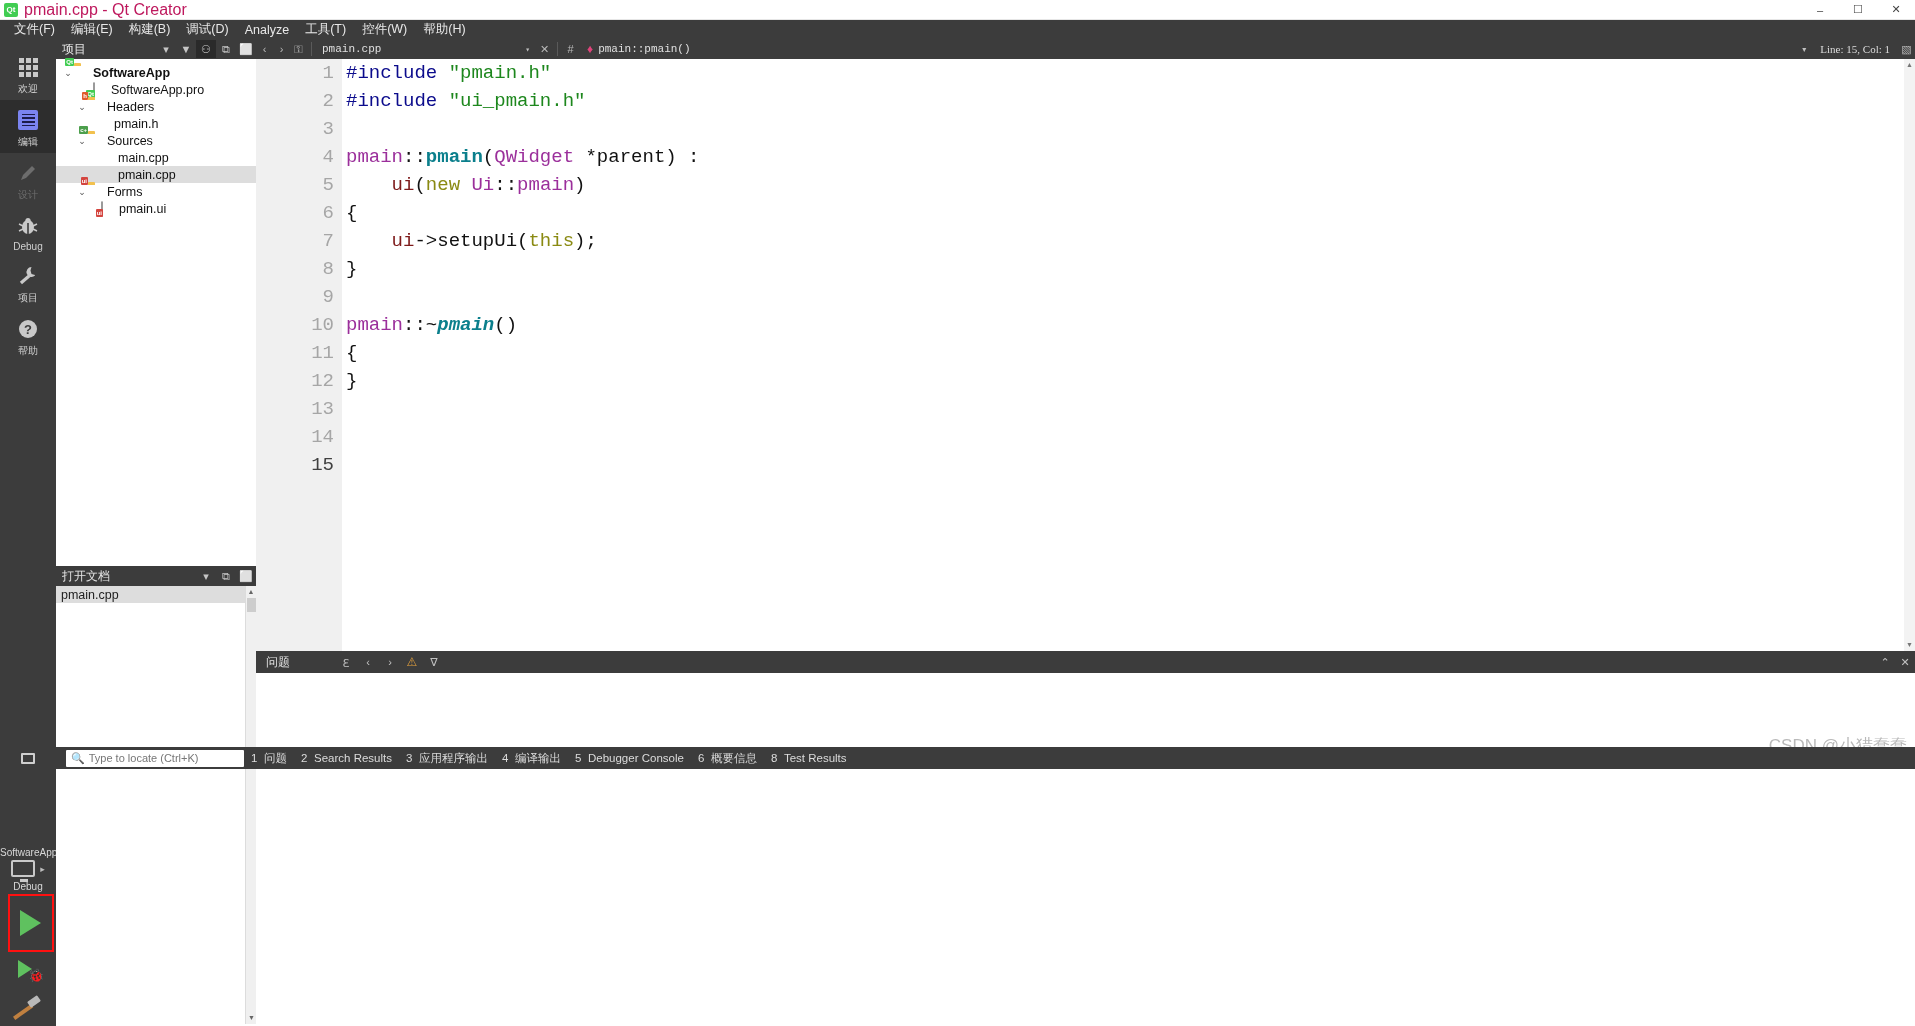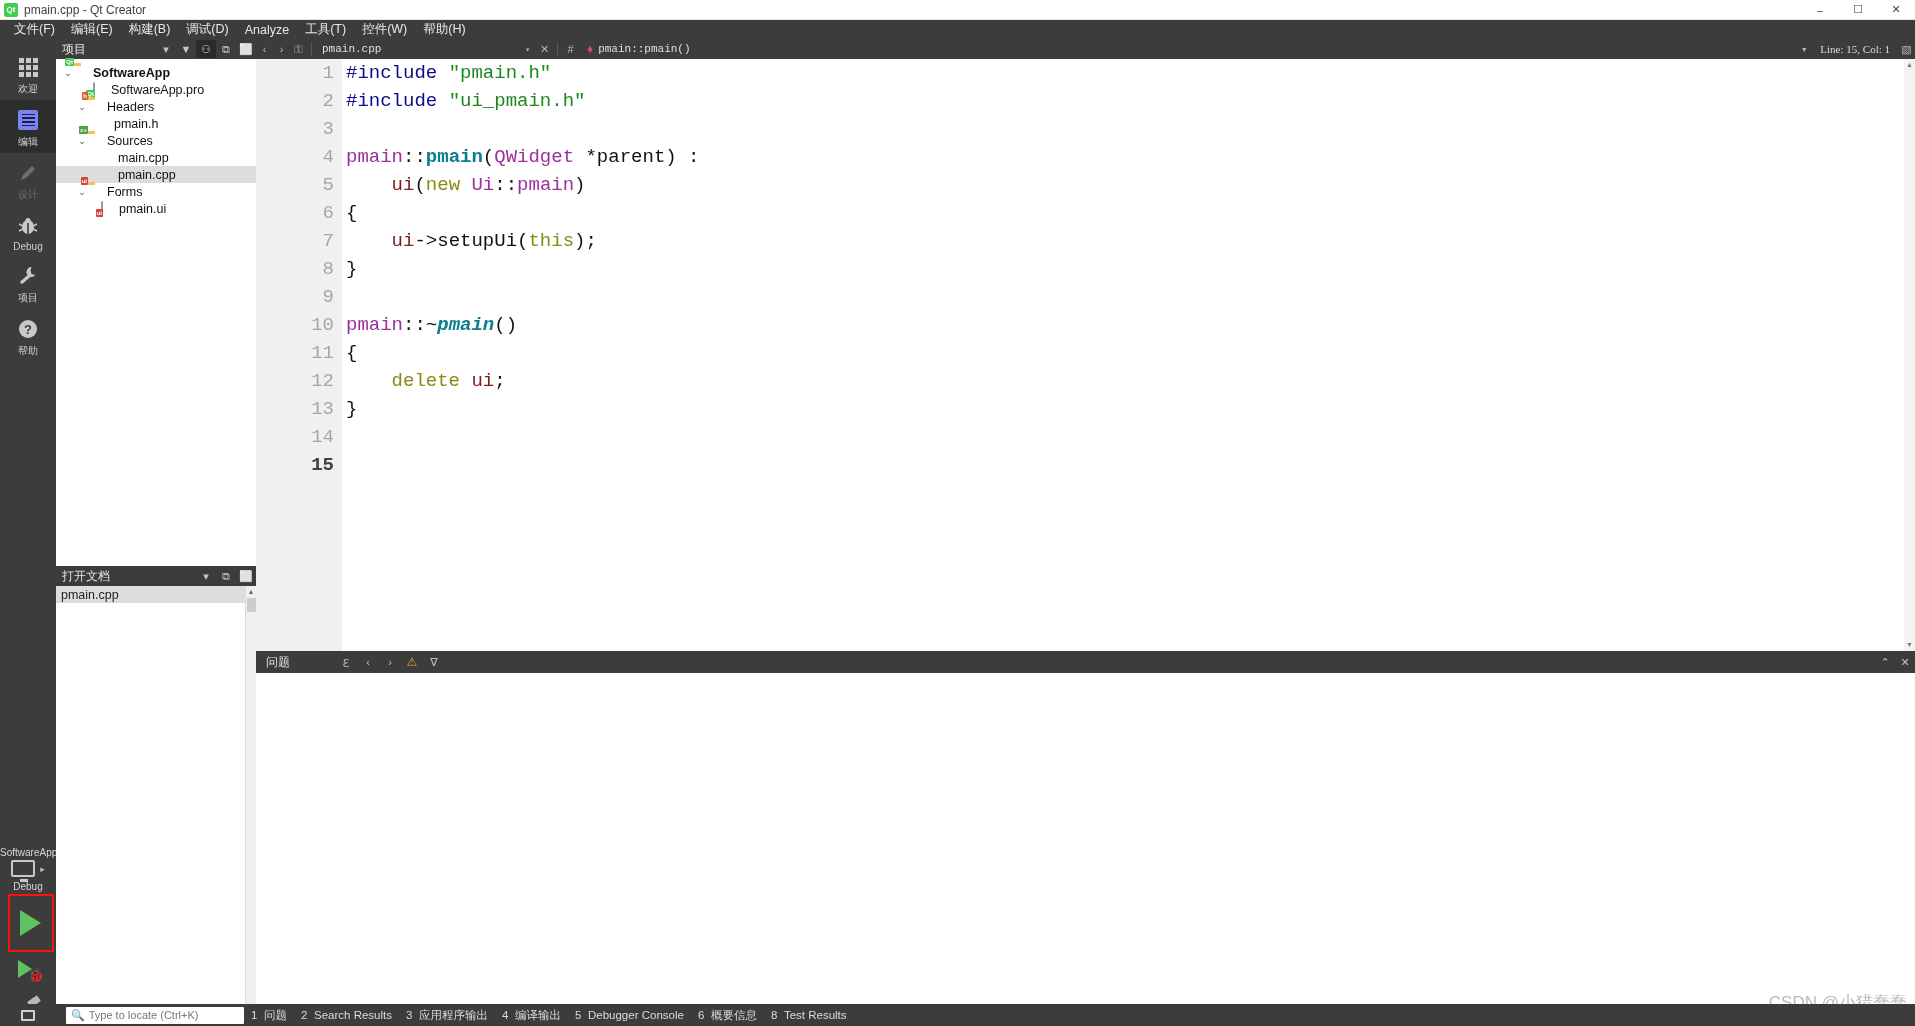--- a/index.html
+++ b/index.html
@@ -4,36 +4,36 @@
 <style>
   * { box-sizing: border-box; margin:0; padding:0; }
   html,body { width:1915px; height:1026px; overflow:hidden; }
   body {
     font-family: "Liberation Sans", sans-serif;
     font-size: 13px;
     background:#ffffff;
     color:#222;
     -webkit-font-smoothing: antialiased;
   }
-  #app { position:relative; width:1915px; height:1026px; }
+  #app { position:relative; width:1915px; height:769px; }
 
   
   .titlebar {
     position:absolute; left:0; top:0; width:1915px; height:20px;
     background:#ffffff; border-bottom:1px solid #e6e6e6;
     display:flex; align-items:center;
   }
   .tb-icon {
     width:14px; height:14px; margin-left:4px; margin-right:6px;
     background:#41cd52; border-radius:2px;
     color:#fff; font-size:8px; font-weight:bold;
     display:flex; align-items:center; justify-content:center;
     line-height:1;
   }
-  .tb-title { font-size:12px; color:#404040; }
+  .tb-title { font-size:16px; color:#be185d; }
   .tb-controls { margin-left:auto; display:flex; height:20px; }
   .tb-btn {
     width:38px; height:20px; display:flex; align-items:center; justify-content:center;
     font-size:11px; color:#444;
   }
 
   
   .menubar {
     position:absolute; left:0; top:20px; width:1915px; height:19px;
     background:#3c3c3c; display:flex; align-items:center;
@@ -173,21 +173,21 @@
   .codearea {
     position:absolute; left:86px; top:0; right:0; height:592px; background:#ffffff;
     font-family:"Liberation Mono","DejaVu Sans Mono", monospace;
     font-size:19px; line-height:28px;
   }
   .gline {
     height:28px; line-height:28px; text-align:right;
     font-family:"Liberation Mono","DejaVu Sans Mono", monospace;
     font-size:19px; color:#a6a6a6; padding-right:8px; position:relative;
   }
-  .gline.cur { color:#404040; font-weight:bold; }
+  .gline.cur { color:#404040; font-weight:normal; }
   .gline .fold { position:absolute; right:-14px; top:0; font-size:10px; color:#707070; }
   .cline { height:28px; line-height:28px; padding-left:4px; white-space:pre; }
 
   
   .s-pre   { color:#0b0b8c; }
   .s-str   { color:#1d871d; }
   .s-type  { color:#9b2f9b; }
   .s-fn    { color:#0b7f8c; font-weight:bold; }
   .s-fni   { color:#0b7f8c; font-weight:bold; font-style:italic; }
   .s-kw    { color:#8a8a12; }
@@ -486,21 +486,20 @@
         <div class="cline"><span class="s-pre">#include </span><span class="s-str">"ui_pmain.h"</span></div>
         <div class="cline">&nbsp;</div>
         <div class="cline"><span class="s-type">pmain</span><span class="s-op">::</span><span class="s-fn">pmain</span><span class="s-op">(</span><span class="s-type">QWidget </span><span class="s-plain">*parent</span><span class="s-op">) :</span></div>
         <div class="cline"><span class="s-plain">    </span><span class="s-field">ui</span><span class="s-op">(</span><span class="s-kw">new</span><span class="s-plain"> </span><span class="s-type">Ui</span><span class="s-op">::</span><span class="s-type">pmain</span><span class="s-op">)</span></div>
         <div class="cline"><span class="s-op">{</span></div>
         <div class="cline"><span class="s-plain">    </span><span class="s-field">ui</span><span class="s-op">-&gt;</span><span class="s-plain">setupUi</span><span class="s-op">(</span><span class="s-kw">this</span><span class="s-op">);</span></div>
         <div class="cline"><span class="s-op">}</span></div>
         <div class="cline">&nbsp;</div>
         <div class="cline"><span class="s-type">pmain</span><span class="s-op">::~</span><span class="s-fni">pmain</span><span class="s-op">()</span></div>
         <div class="cline"><span class="s-op">{</span></div>
-        <div class="cline"><span class="s-plain">    </span><span class="s-kw">delete</span><span class="s-plain"> </span><span class="s-field">ui</span><span class="s-op">;</span></div>
         <div class="cline"><span class="s-op">}</span></div>
         <div class="cline">&nbsp;</div>
       </div>
     <div class="ed-scroll-v">
       <div class="arw">▲</div>
       <div class="arw" style="position:absolute;bottom:0;width:11px;">▼</div>
     </div>
   </div>
 
   <div class="issues-head">

